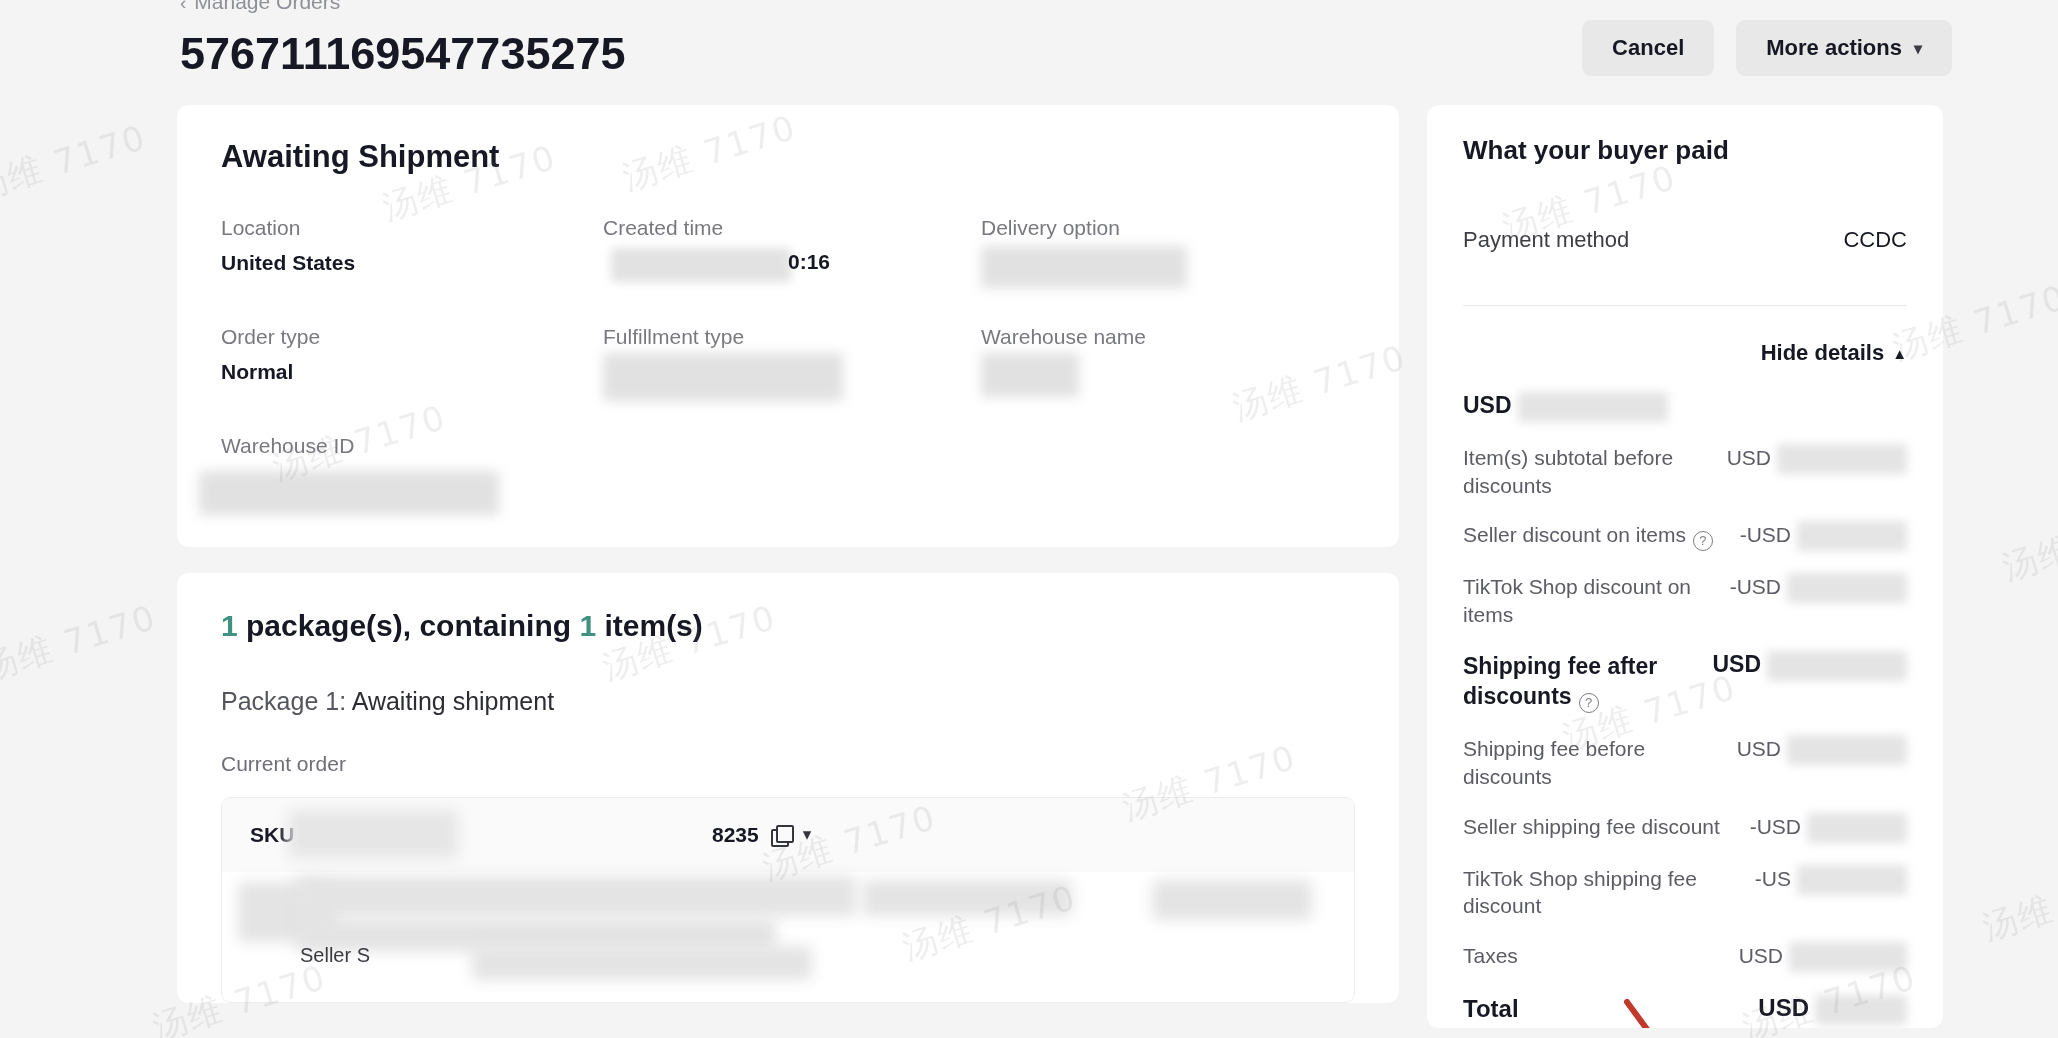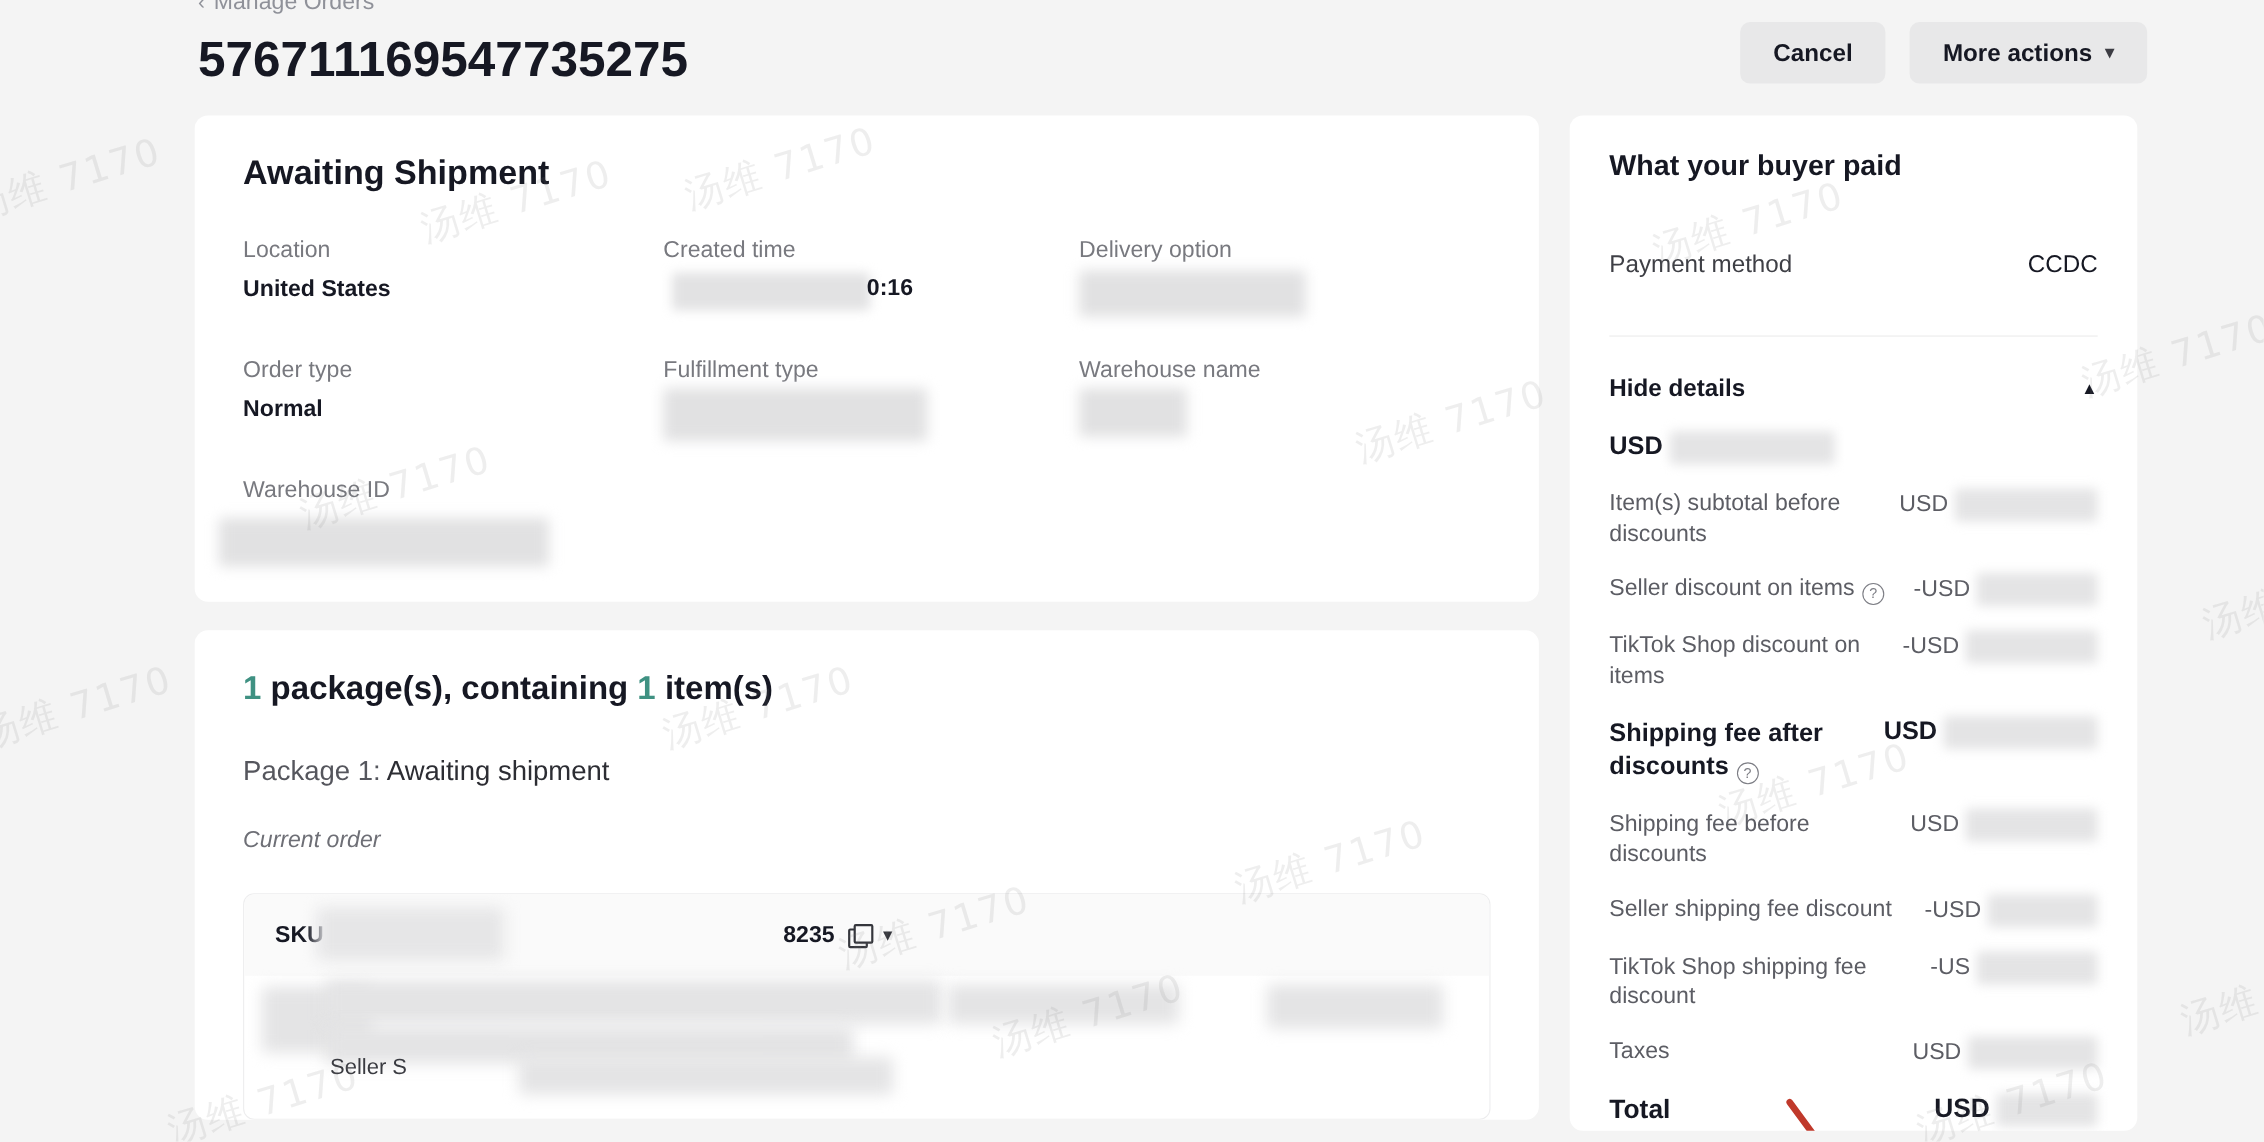--- a/index.html
+++ b/index.html
@@ -52,21 +52,21 @@
   .ct-text { position:absolute; left:185px; top:0; font-size:21px; font-weight:700; }
   .fbox { position:relative; height:34px; }
   .fbox .b { position:absolute; background:#e1e1e2; filter:blur(6px); border-radius:3px; }
 
   
   .package-card { margin-top:26px; padding:36px 44px 0 44px; min-height:340px; position:relative; overflow:hidden; }
   .pkg-title { font-size:30px; font-weight:700; color:#161823; margin-bottom:44px; }
   .pkg-title .num { color:#3f9182; }
   .pkg-sub { font-size:25px; color:#2c2d33; margin-bottom:36px; }
   .pkg-sub .lead { color:#55565d; }
-  .current-order { font-size:21px; color:#6e6f76; margin-bottom:36px;font-style:italic; }
+  .current-order { font-size:21px; color:#6e6f76; margin-bottom:21px; }
 
   .sku-box { border:1px solid #ededee; border-radius:10px; overflow:hidden; }
   .sku-head { background:#fafafa; height:74px; display:flex; align-items:center;
               padding:0 28px; gap:6px; position:relative; }
   .sku-label { font-size:21px; font-weight:700; color:#161823; }
   .sku-blur { position:absolute; left:66px; top:12px; width:170px; height:48px;
               background:#e6e6e7; filter:blur(7px); border-radius:3px; }
   .sku-tail { position:absolute; left:490px; display:flex; align-items:center; gap:12px; }
   .sku-id { font-size:21px; font-weight:700; color:#161823; }
   .copy-ic { width:20px; height:20px; position:relative; cursor:pointer; }
@@ -80,21 +80,21 @@
   .sku-body .seller-txt { position:absolute; left:78px; top:72px; font-size:20px;
                           font-weight:400; color:#3a3b41; }
 
   
   .paid-card { padding:30px 36px 0 36px; height:923px; overflow:hidden; position:relative; }
   .paid-title { font-size:26px; font-weight:700; color:#161823; margin-bottom:61px; }
   .pay-row { display:flex; justify-content:space-between; align-items:flex-start; }
   .pay-label { font-size:22px; color:#3e3f45; }
   .pay-value { font-size:22px; color:#161823; }
   .divider { height:1px; background:#ebebec; margin:52px 0 0 0; }
-  .hide-details { display:flex; justify-content:space-between; align-items:center; gap:8px;
+  .hide-details { display:flex; justify-content:flex-end; align-items:center; gap:8px;
                   margin-top:34px; margin-bottom:26px; font-size:22px; font-weight:700;
                   color:#161823; cursor:pointer; }
   .hide-details .chev-up { font-size:15px; }
 
   .fee-row { display:flex; justify-content:space-between; align-items:flex-start;
              gap:18px; margin-bottom:22px; }
   .fee-row.strong .fee-label { font-size:23px; font-weight:700; color:#161823; }
   .fee-row.strong .fee-amt { font-size:23px; font-weight:700; color:#161823; }
   .fee-label { font-size:21px; color:#5c5d64; line-height:1.32; max-width:290px; }
   .fee-amt { font-size:21px; color:#5c5d64; white-space:nowrap; position:relative; }

